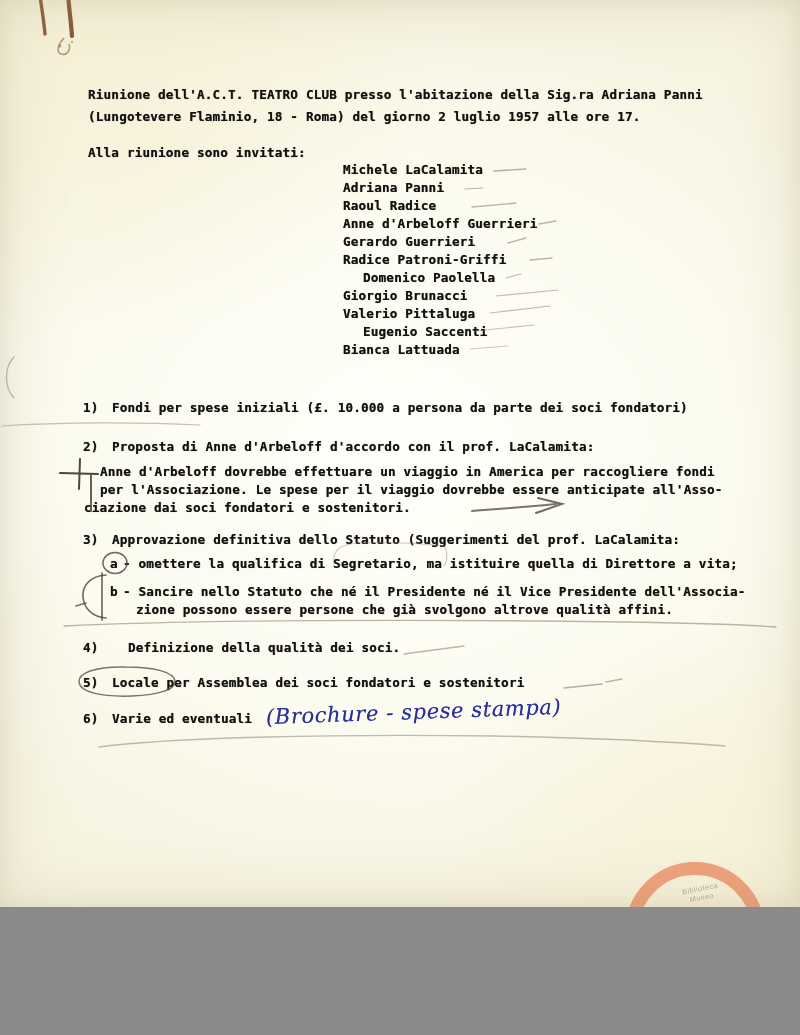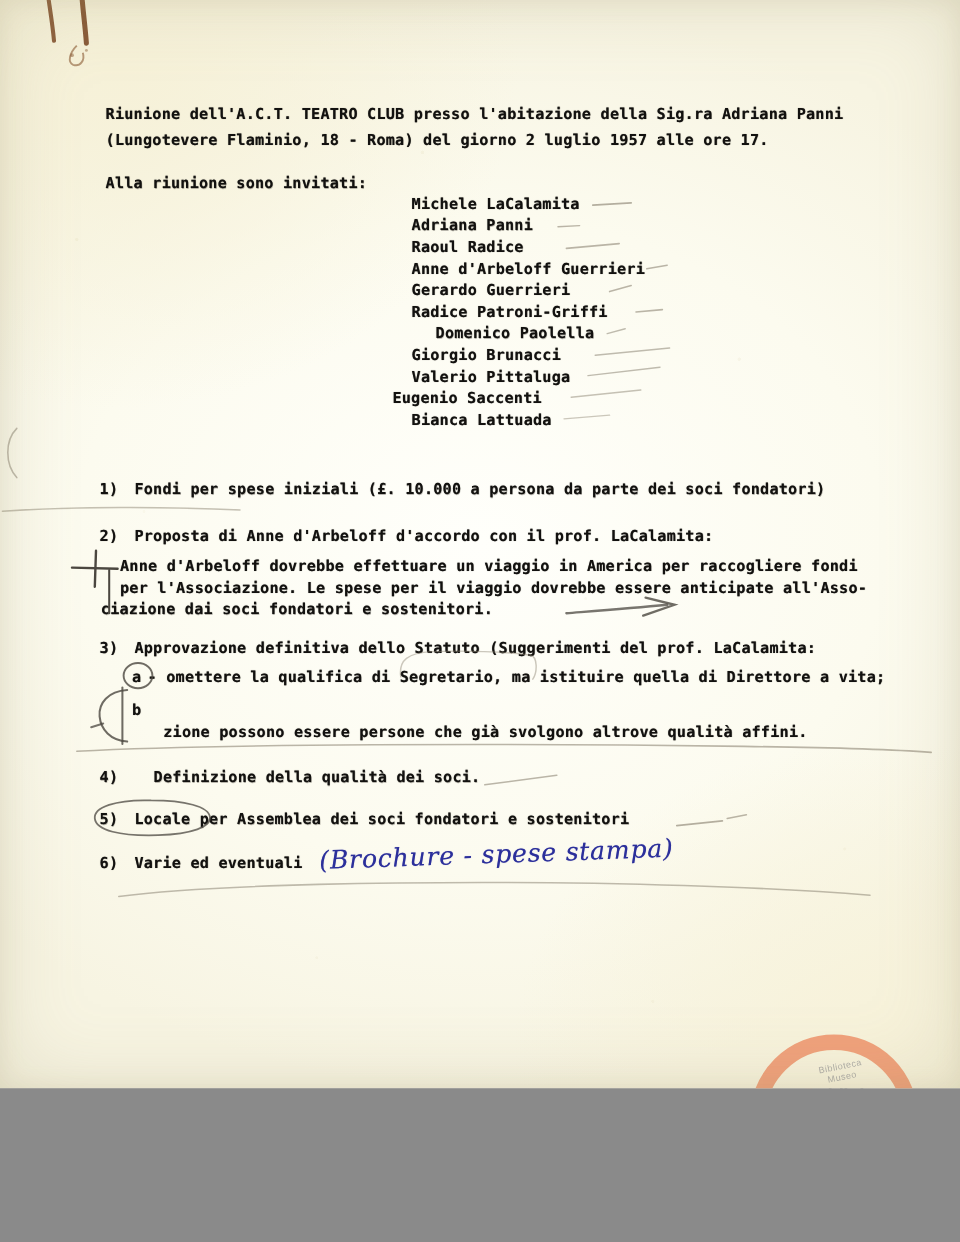--- a/index.html
+++ b/index.html
@@ -155,21 +155,21 @@
   <div>
     <div class="tw t13" style="left:343px; top:163px;">Michele LaCalamita</div>
     <div class="tw t13" style="left:343px; top:181px;">Adriana Panni</div>
     <div class="tw t13" style="left:343px; top:199px;">Raoul Radice</div>
     <div class="tw t13" style="left:343px; top:217px;">Anne d'Arbeloff Guerrieri</div>
     <div class="tw t13" style="left:343px; top:235px;">Gerardo Guerrieri</div>
     <div class="tw t13" style="left:343px; top:253px;">Radice Patroni-Griffi</div>
     <div class="tw t13" style="left:363px; top:271px;">Domenico Paolella</div>
     <div class="tw t13" style="left:343px; top:289px;">Giorgio Brunacci</div>
     <div class="tw t13" style="left:343px; top:307px;">Valerio Pittaluga</div>
-    <div class="tw t13" style="left:327px; top:325px;text-align:right;">Eugenio Saccenti</div>
+    <div class="tw t13" style="left:363px; top:325px;text-align:right;">Eugenio Saccenti</div>
     <div class="tw t13" style="left:343px; top:343px;">Bianca Lattuada</div>
   </div>
 
   <div class="pencil" style="left:430px; top:160px;">
     <svg width="180" height="200" viewBox="0 0 180 200">
       <path d="M64 11 L96 9" class="pline" stroke-width="1.4" opacity=".65"></path>
       <path d="M35 29 L53 28" class="pline" stroke-width="1.2" opacity=".6"></path>
       <path d="M42 47 L86 43" class="pline" stroke-width="1.3" opacity=".6"></path>
       <path d="M109 64 L126 61" class="pline" stroke-width="1.3" opacity=".6"></path>
       <path d="M78 83 L96 78" class="pline" stroke-width="1.3" opacity=".6"></path>
@@ -214,20 +214,21 @@
     </svg>
   </div>
 
   <div class="tw t13" style="left:83px; top:533px;">3)</div>
   <div class="tw t13" style="left:112px; top:533px;">Approvazione definitiva dello Statuto (Suggerimenti del prof. LaCalamita:</div>
 
   <div class="tw t13" style="left:110px; top:557px;">a</div>
   <div class="tw t13" style="left:123px; top:557px;">- omettere la qualifica di Segretario, ma istituire quella di Direttore a vita;</div>
 
   <div class="tw t13" style="left:110px; top:585px;">b</div>
+  <div class="tw t13" style="left:123px; top:585px;">- Sancire nello Statuto che né il Presidente né il Vice Presidente dell'Associa-</div>
   <div class="tw t13" style="left:136px; top:603px;">zione possono essere persone che già svolgono altrove qualità affini.</div>
 
   <div class="pencil" style="left:100px; top:550px;">
     <svg width="32" height="26" viewBox="0 0 32 26">
       <ellipse cx="15" cy="13" rx="12" ry="10.5" class="pdark" stroke-width="1.6" opacity=".8"></ellipse>
     </svg>
   </div>
 
   <div class="pencil" style="left:76px; top:572px;">
     <svg width="44" height="50" viewBox="0 0 44 50">

